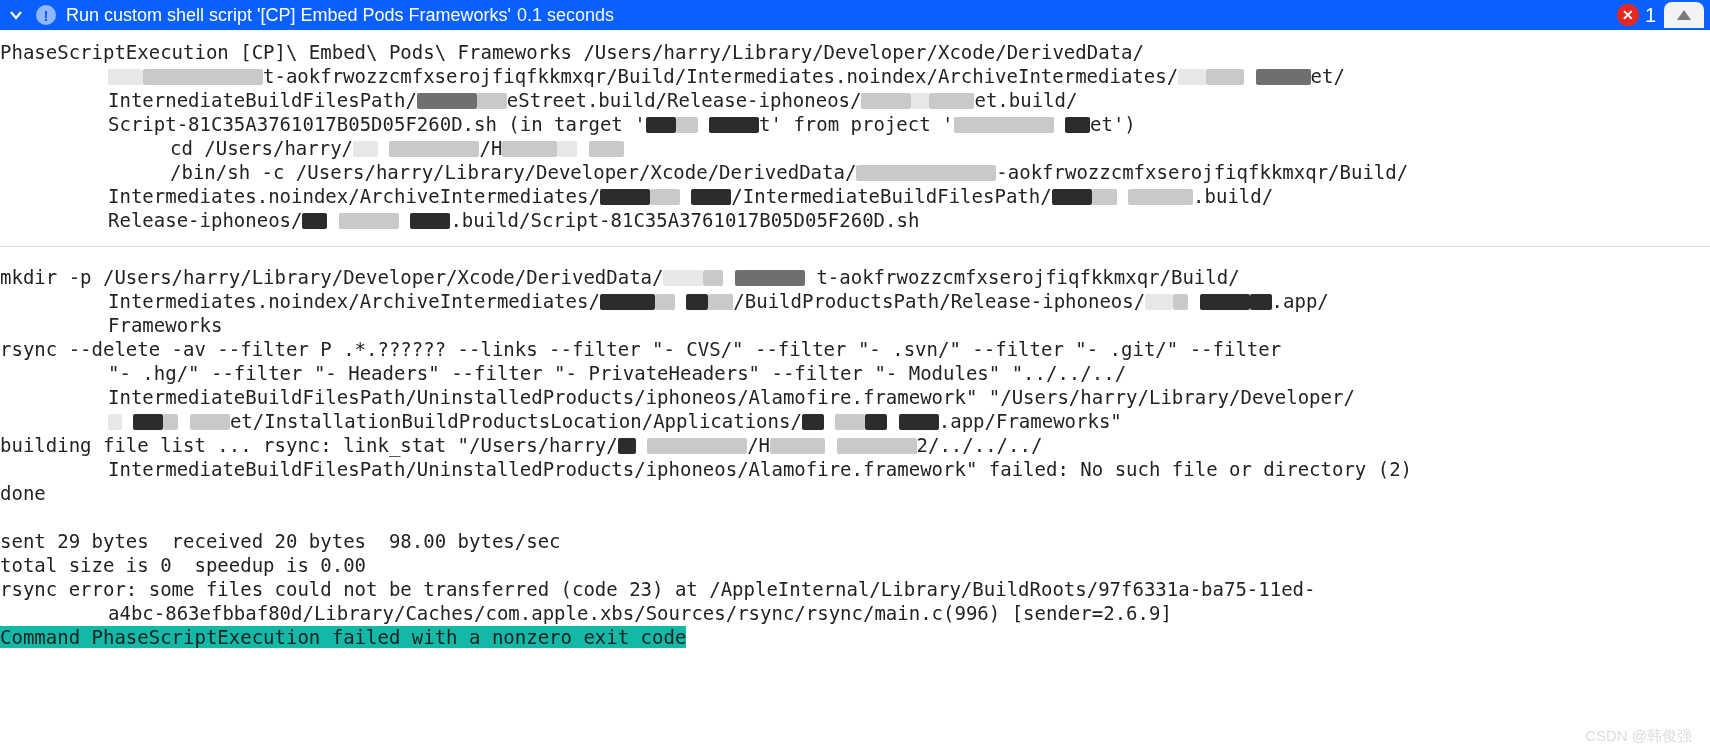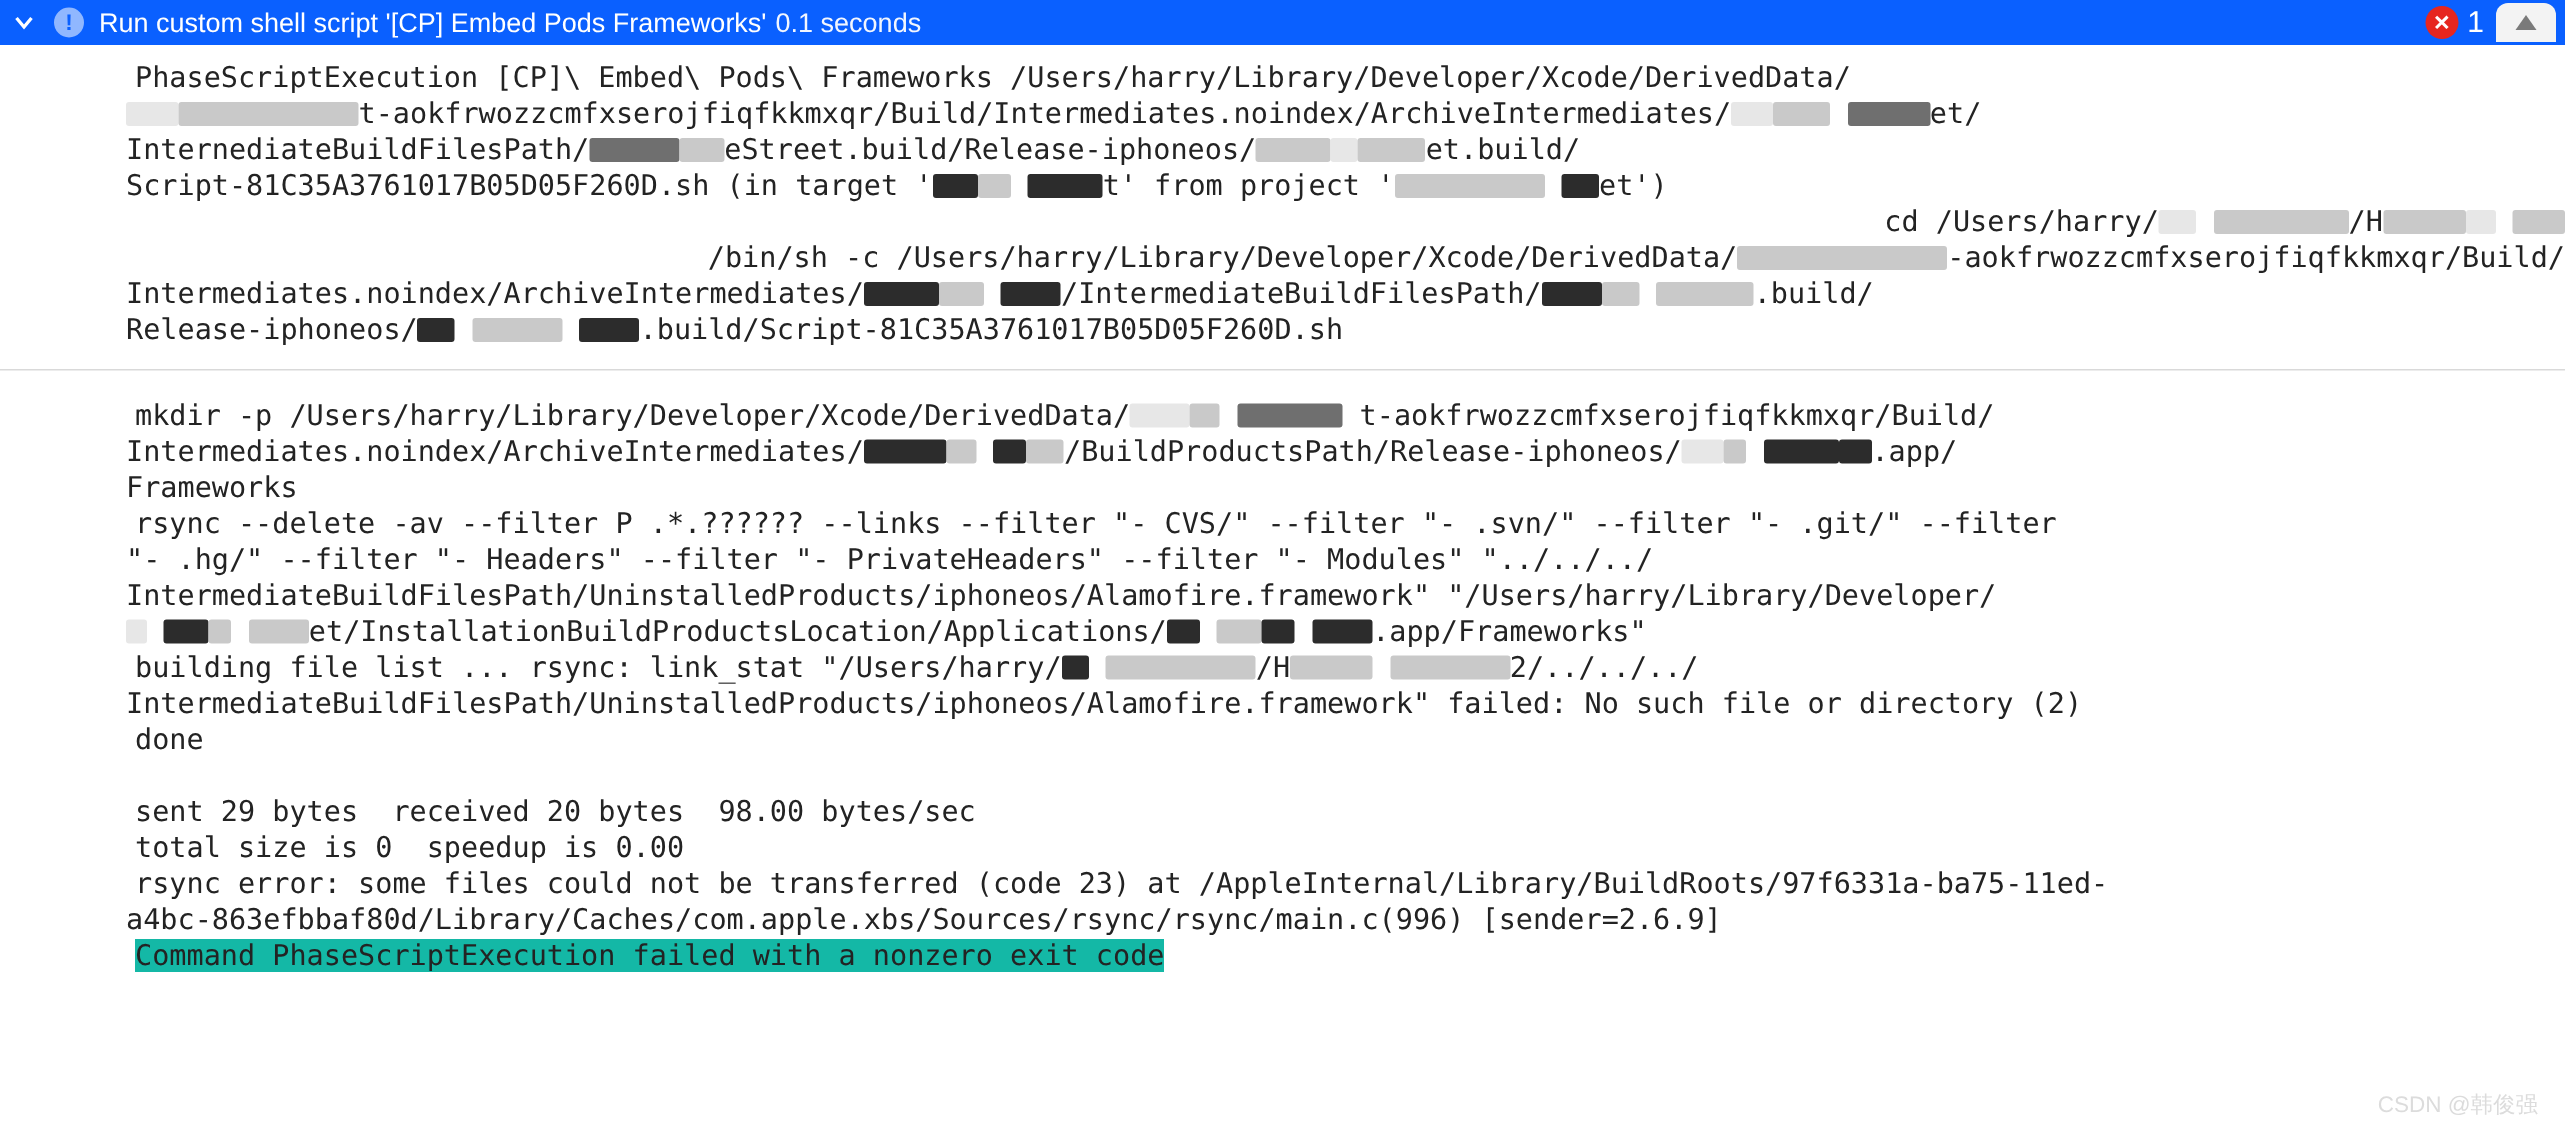--- a/index.html
+++ b/index.html
@@ -59,24 +59,23 @@
 
   .log-area {
     padding: 10px 0 6px 0;
   }
   .log-line {
     font-family: "SF Mono", Menlo, Consolas, monospace;
     font-size: 19px;
     line-height: 24px;
     color: #232323;
     white-space: pre;
-    padding-left: 90px;
   }
-  .indent { padding-left: 84px; }
-  .indent2 { padding-left: 170px; text-align: right; }
+  .indent { padding-left: 108px; }
+  .indent2 { padding-left: 170px; }
   .divider {
     border-top: 1px solid #d9d9d9;
     margin: 8px 0;
   }
   .redact {
     display:inline-block;
     height: 16px;
     vertical-align: -2px;
     border-radius: 2px;
   }

